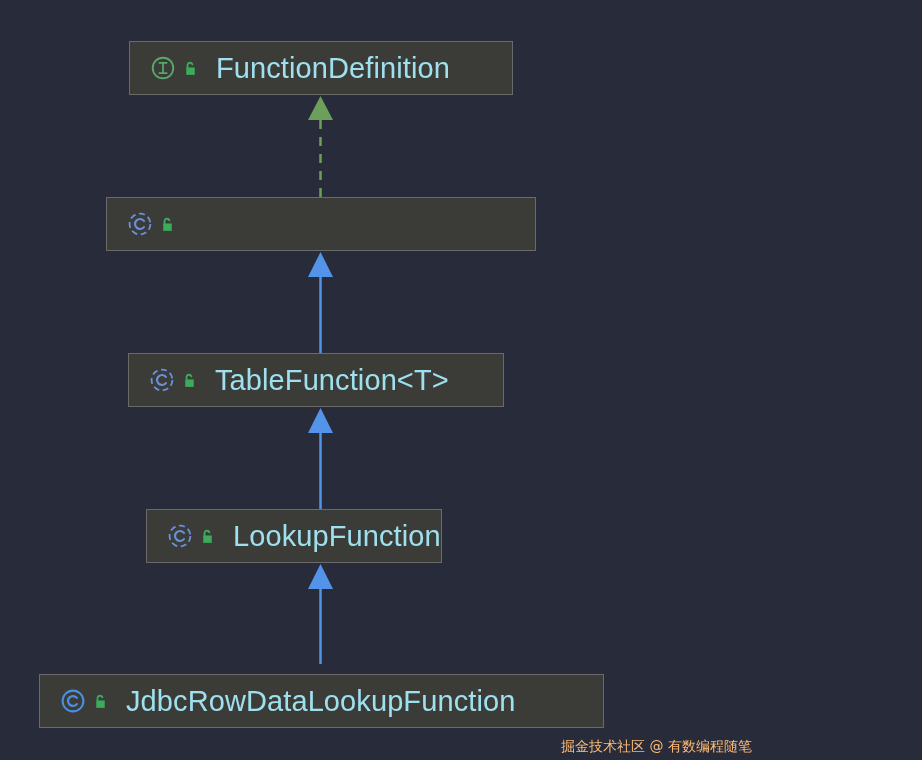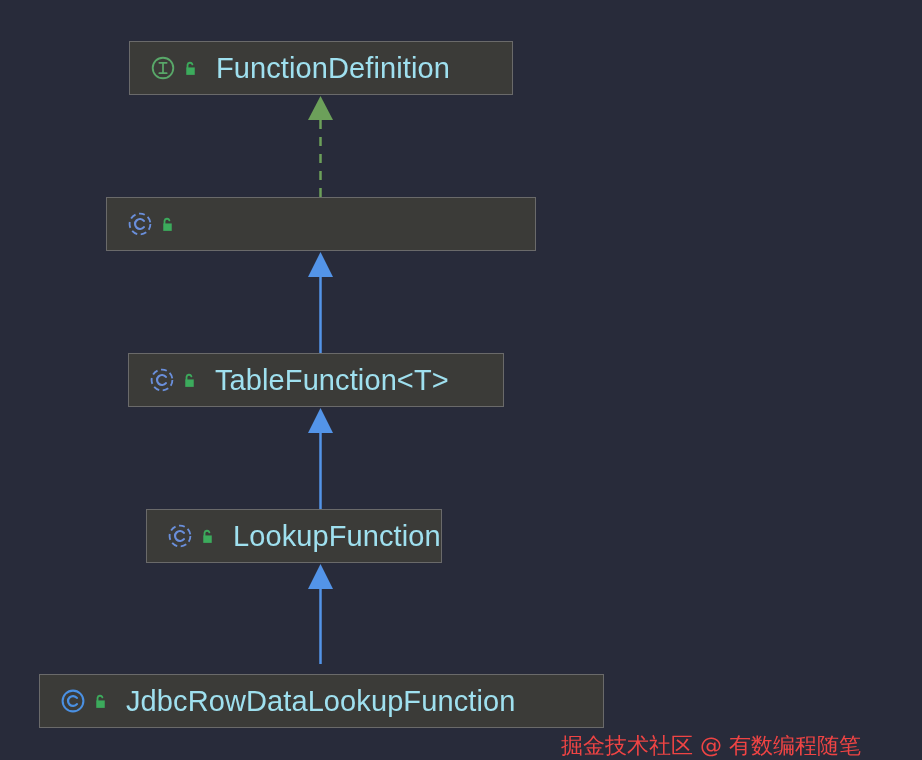--- a/index.html
+++ b/index.html
@@ -72,23 +72,23 @@
   .n-userdefinedfunction  { left: 106px; top: 197px; width: 430px; }
   .n-tablefunction        { left: 128px; top: 353px; width: 376px; }
   .n-lookupfunction       { left: 146px; top: 509px; width: 296px; }
   .n-jdbcrowdatalookup    { left: 39px;  top: 664px; width: 565px; margin-top: 10px; }
 
   
   .watermark {
     position: absolute;
     left: 561px;
     top: 732px;
-    font-size: 22px;
+    font-size: 14px;
     line-height: 28px;
-    color: #ef4444;
+    color: #fdba74;
     white-space: nowrap;
     font-family: "DejaVu Sans", "Liberation Sans", sans-serif;
   }
 </style>
 </head>
 <body>
 
 <div id="diagram">
 
   <svg id="connectors" viewBox="0 0 922 760" width="922" height="760">

